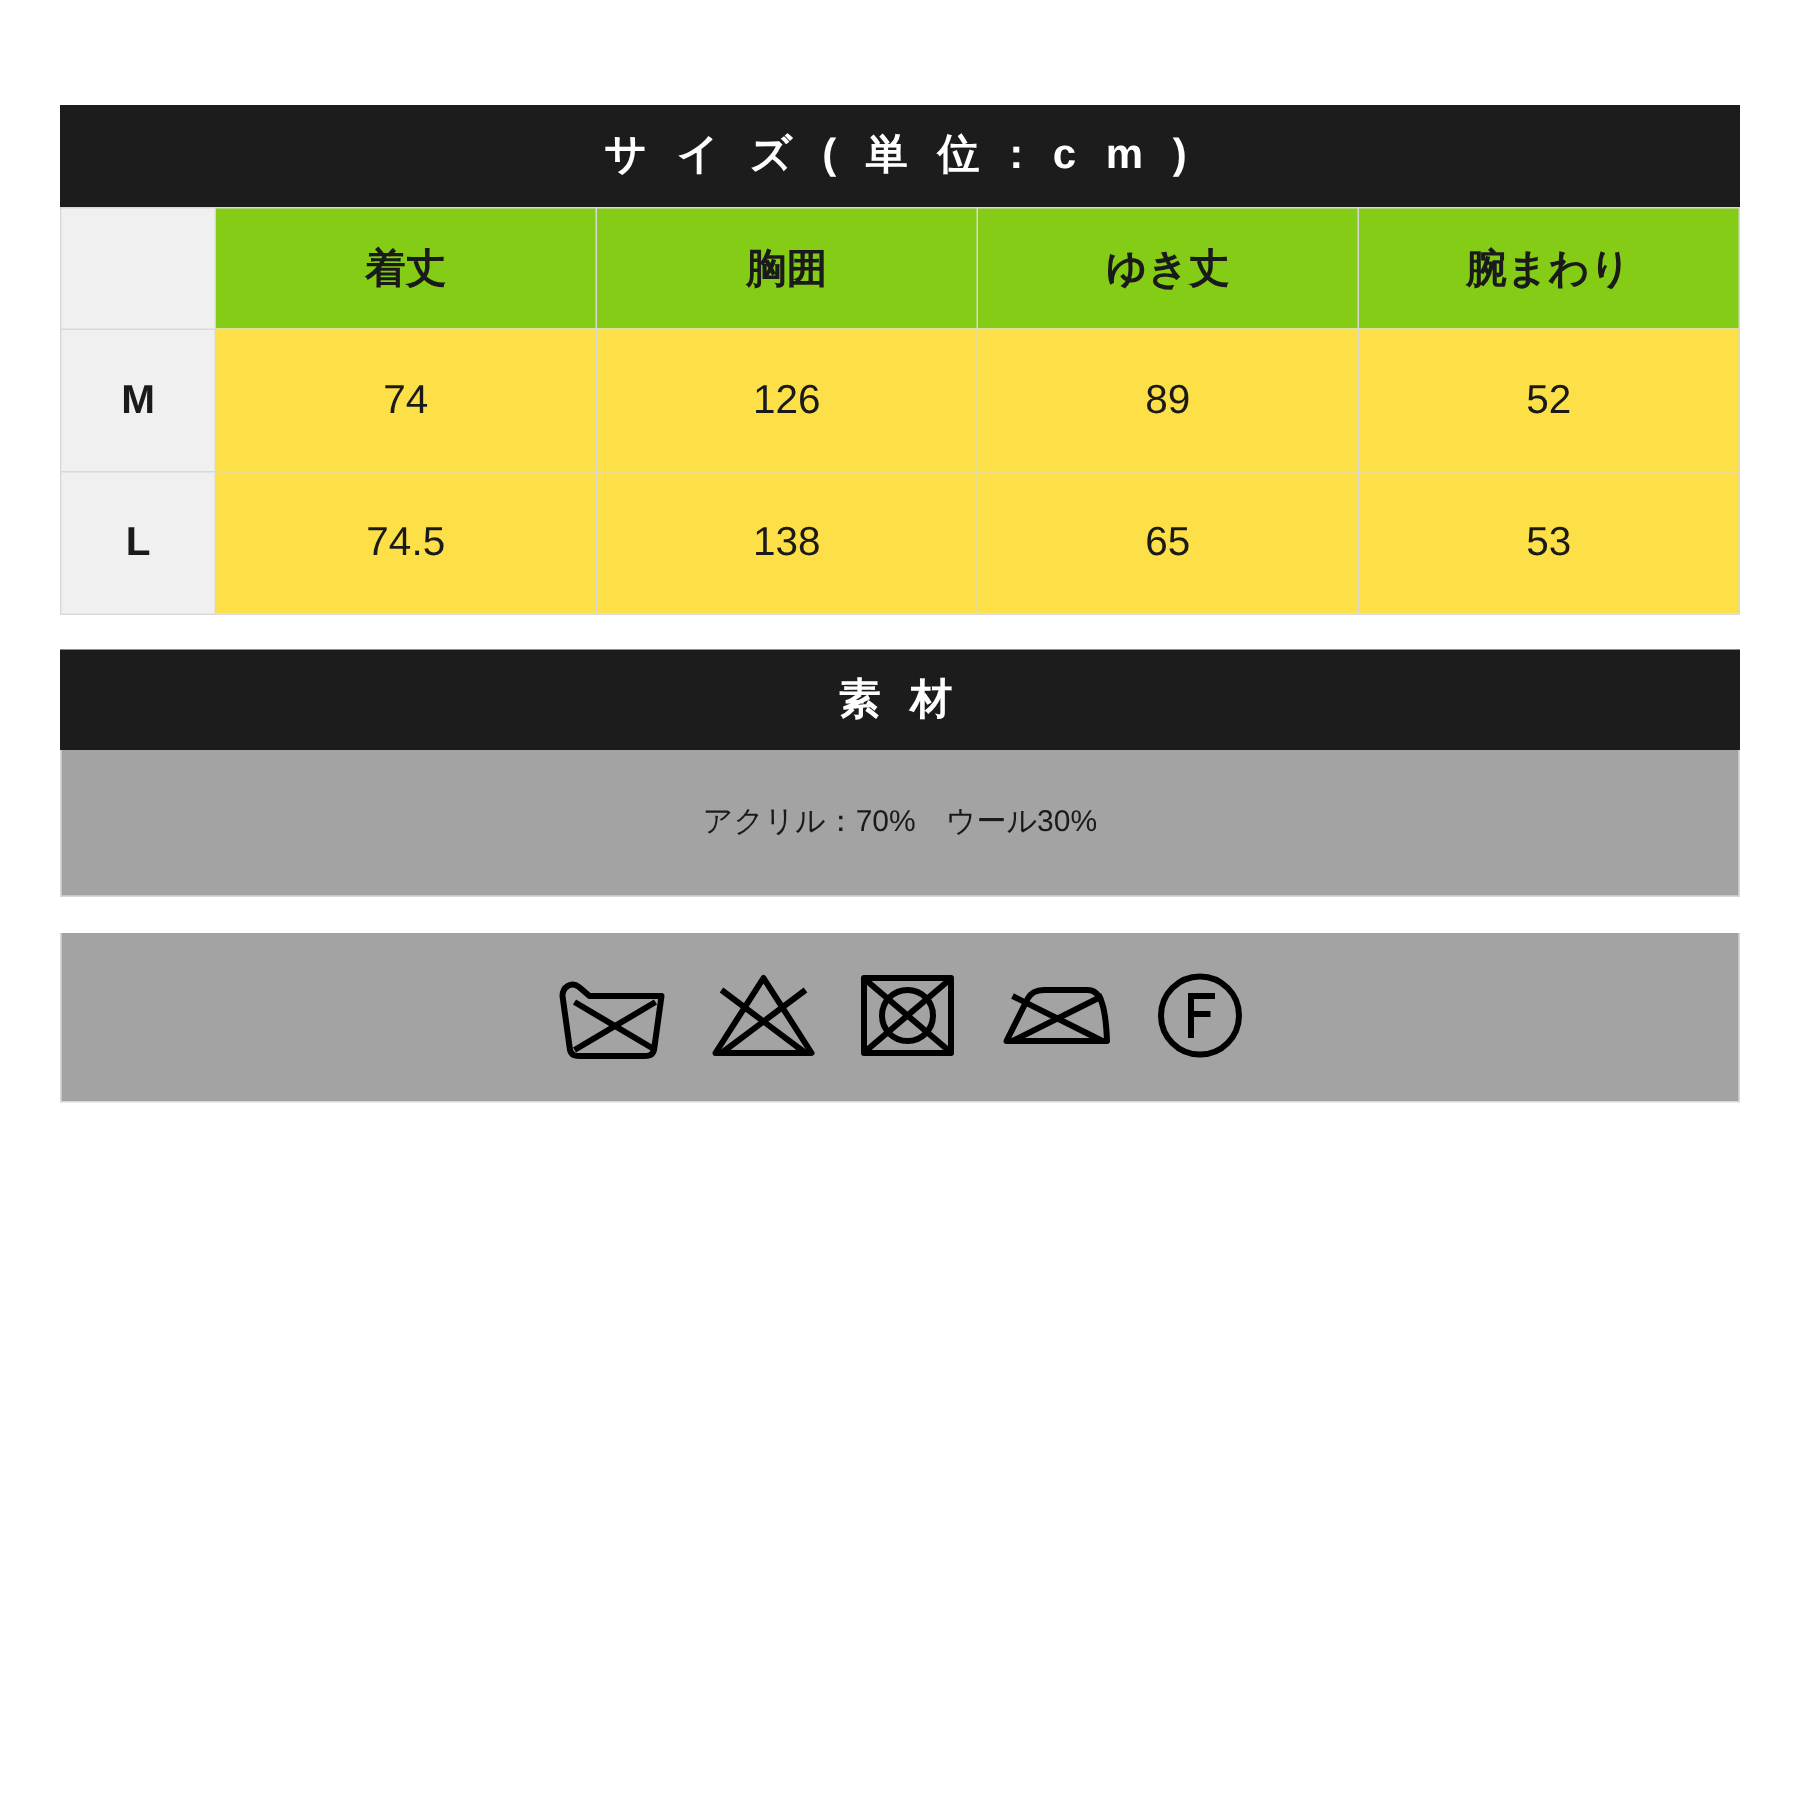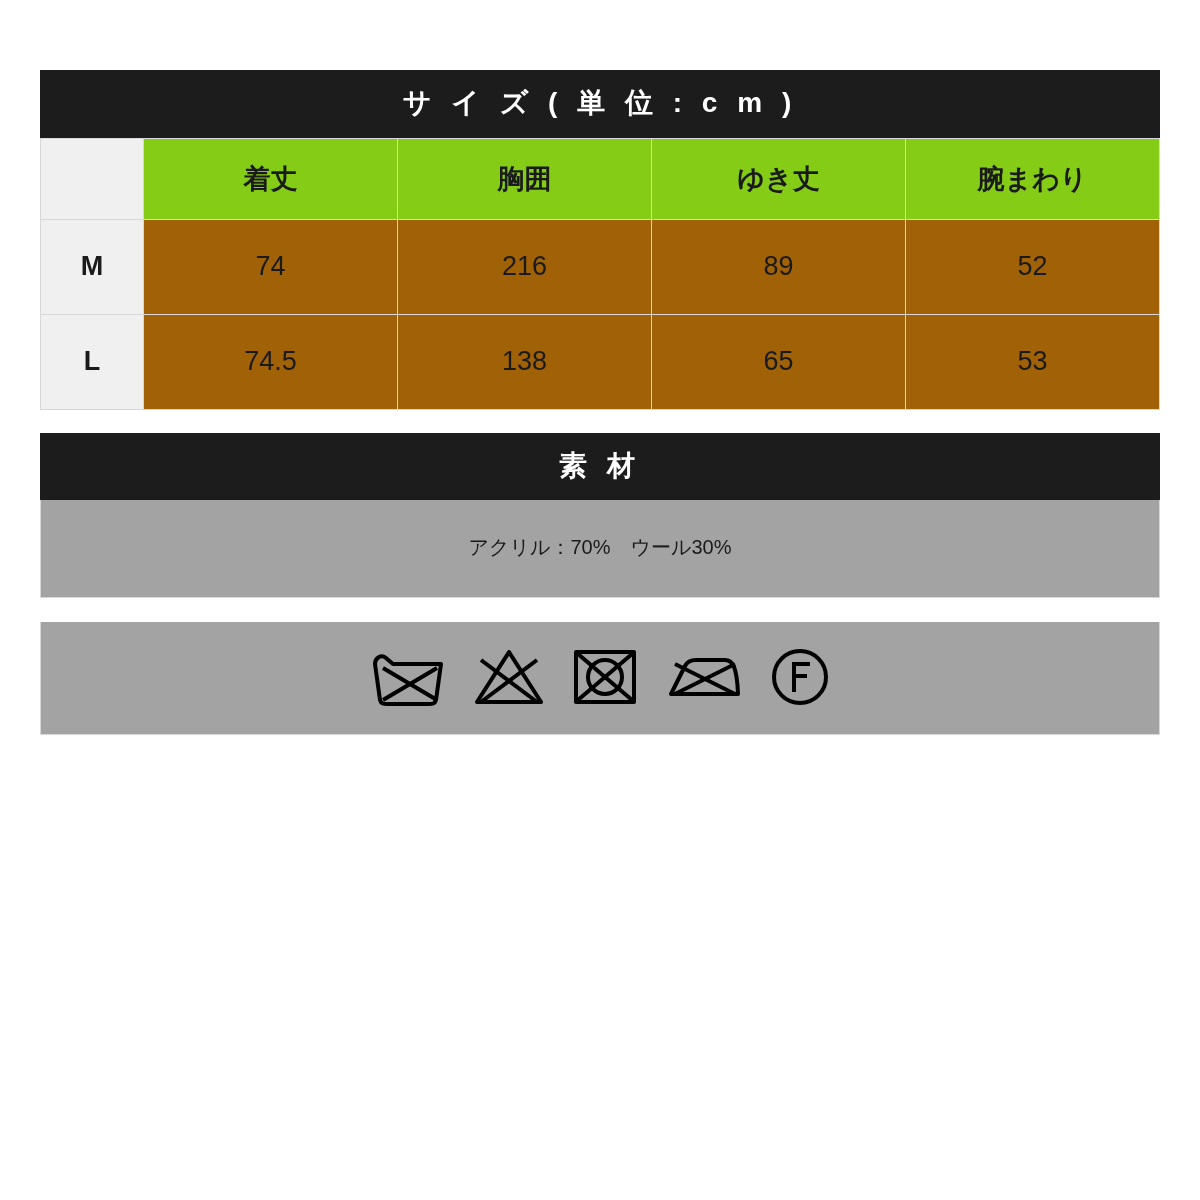--- a/index.html
+++ b/index.html
@@ -55,21 +55,21 @@
     height: 78px;
   }
   .size-table thead th.corner {
     background: #f0f0f0;
   }
   .size-table tbody th {
     background: #f0f0f0;
     width: 100px;
   }
   .size-table tbody td {
-    background: #a16207;
+    background: #fde047;
     font-weight: normal;
   }
   .col-label { width: 100px; }
 
   
   .notes {
     margin: 22px 0 0 0;
   }
   .note {
     font-size: 24.5px;
@@ -123,21 +123,21 @@
           <th>着丈</th>
           <th>胸囲</th>
           <th>ゆき丈</th>
           <th>腕まわり</th>
         </tr>
       </thead>
       <tbody>
         <tr>
           <th class="col-label">M</th>
           <td>74</td>
-          <td>216</td>
+          <td>126</td>
           <td>89</td>
           <td>52</td>
         </tr>
         <tr>
           <th class="col-label">L</th>
           <td>74.5</td>
           <td>138</td>
           <td>65</td>
           <td>53</td>
         </tr>

